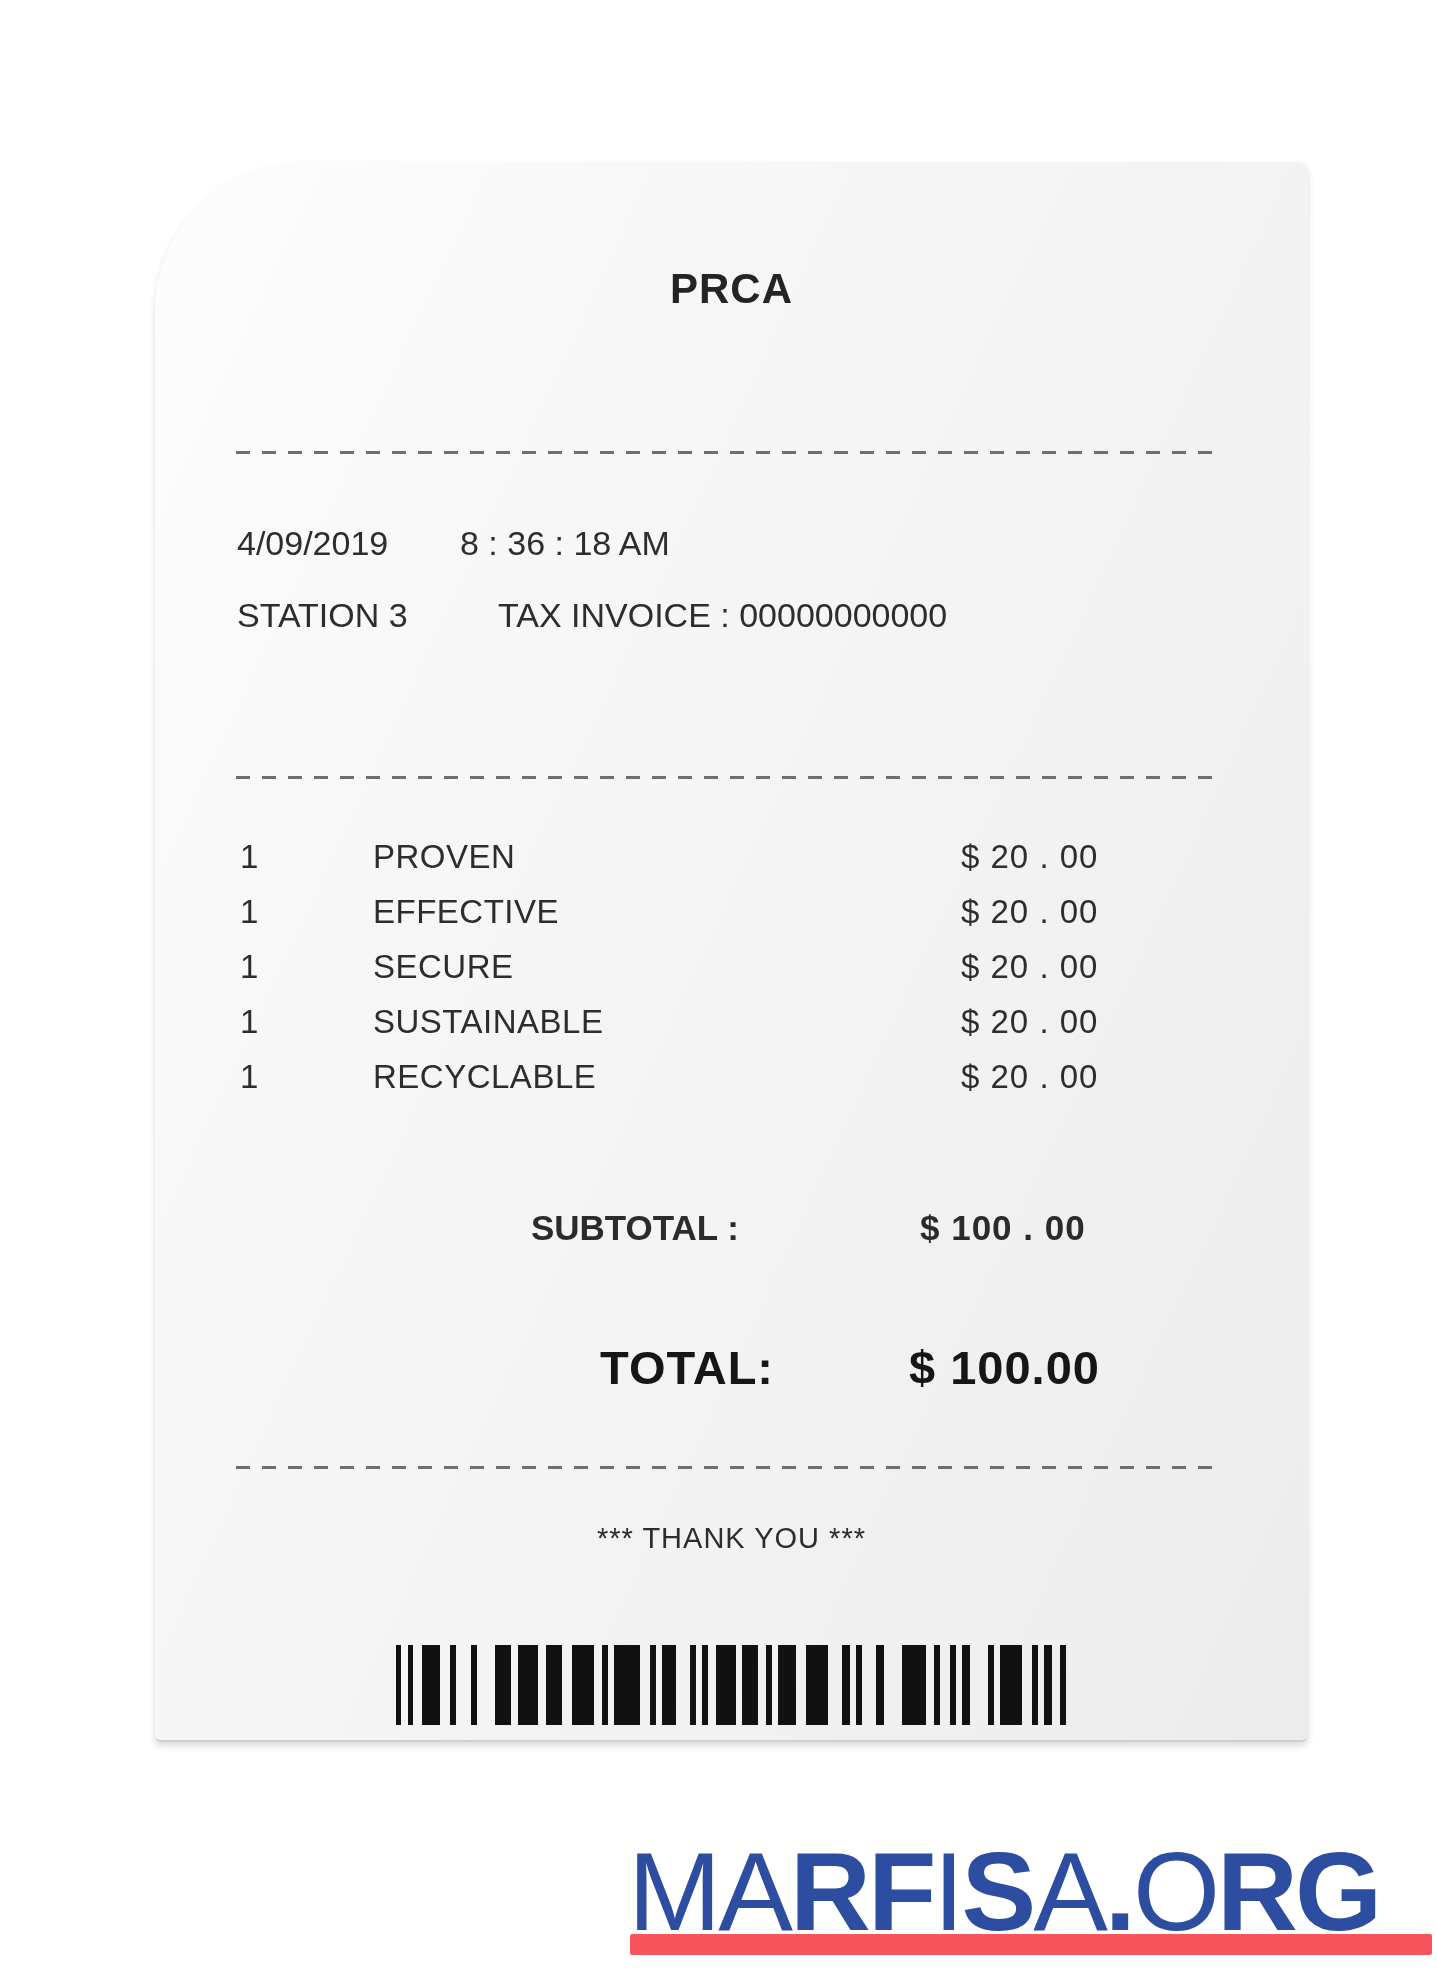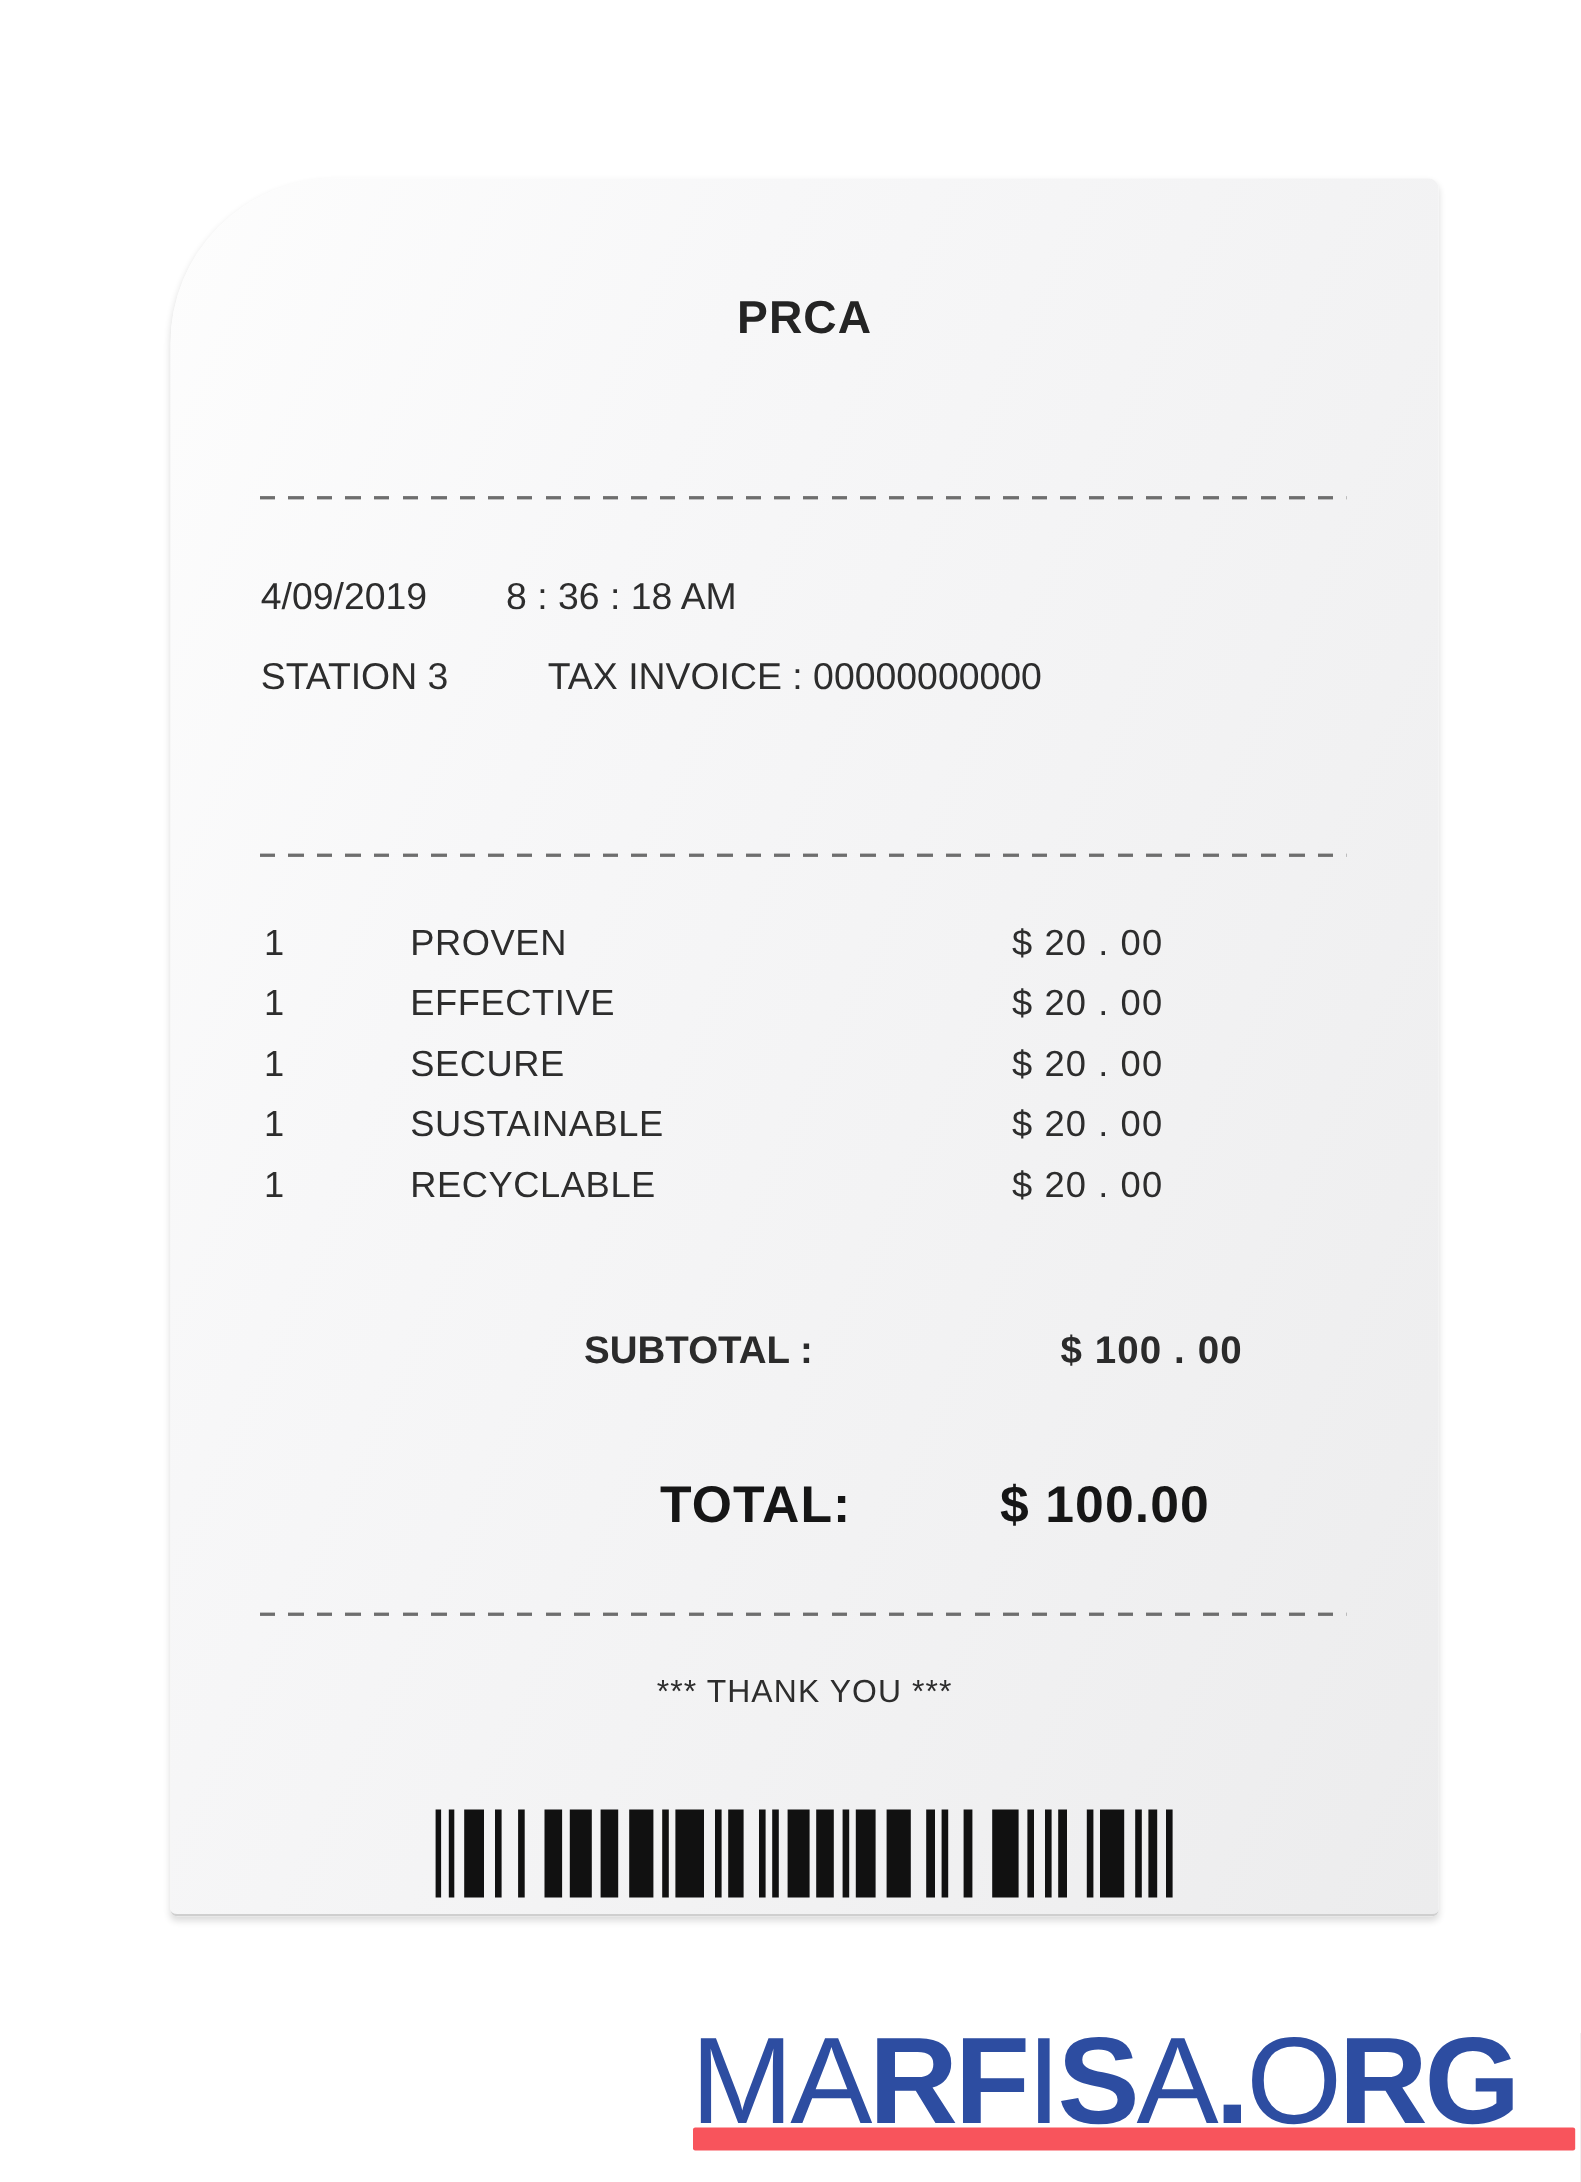--- a/index.html
+++ b/index.html
@@ -51,26 +51,26 @@
   .meta-date .f1{position:absolute;left:223px;top:0;}
   .meta-station .f1{position:absolute;left:261px;top:0;}
   
   .cols-row{left:82px;top:556px;width:1000px;height:44px;font-size:34px;color:#2c2c2c;}
   .col-qty{position:absolute;left:3px;top:0;}
   .col-desc{position:absolute;left:134px;top:0;}
   .col-amt{position:absolute;left:683px;top:0;}
   .item-row{left:82px;width:1020px;height:42px;font-size:33px;color:#2d2d2d;}
   .item-row .qty{position:absolute;left:3px;top:0;}
   .item-row .desc{position:absolute;left:136px;top:0;letter-spacing:0.5px;}
-  .item-row .amt{position:absolute;left:683px;top:0;letter-spacing:1px;}
+  .item-row .amt{position:absolute;left:724px;top:0;letter-spacing:1px;}
   .r0{top:676px;}.r1{top:731px;}.r2{top:786px;}.r3{top:841px;}.r4{top:896px;}
   
   .subtotal-row{left:82px;top:1046px;width:1020px;height:46px;font-size:35px;color:#2b2b2b;font-weight:bold;}
   .subtotal-label{position:absolute;left:0;top:0;width:502px;text-align:right;}
-  .subtotal-amt{position:absolute;left:683px;top:0;letter-spacing:1px;margin-left:44px;}
+  .subtotal-amt{position:absolute;left:683px;top:0;letter-spacing:1px;}
   .total-row{left:82px;top:1178px;width:1020px;height:60px;font-size:47px;font-weight:700;color:#161616;}
   .total-label{position:absolute;left:0;top:0;width:537px;text-align:right;letter-spacing:1px;}
   .total-amt{position:absolute;left:672px;top:0;letter-spacing:1px;}
   
   .thanks{
     left:0;top:1360px;width:100%;
     text-align:center;font-size:29px;color:#2d2d2d;letter-spacing:1px;
   }
   .barcode{
     left:241px;top:1483px;height:80px;width:690px;

